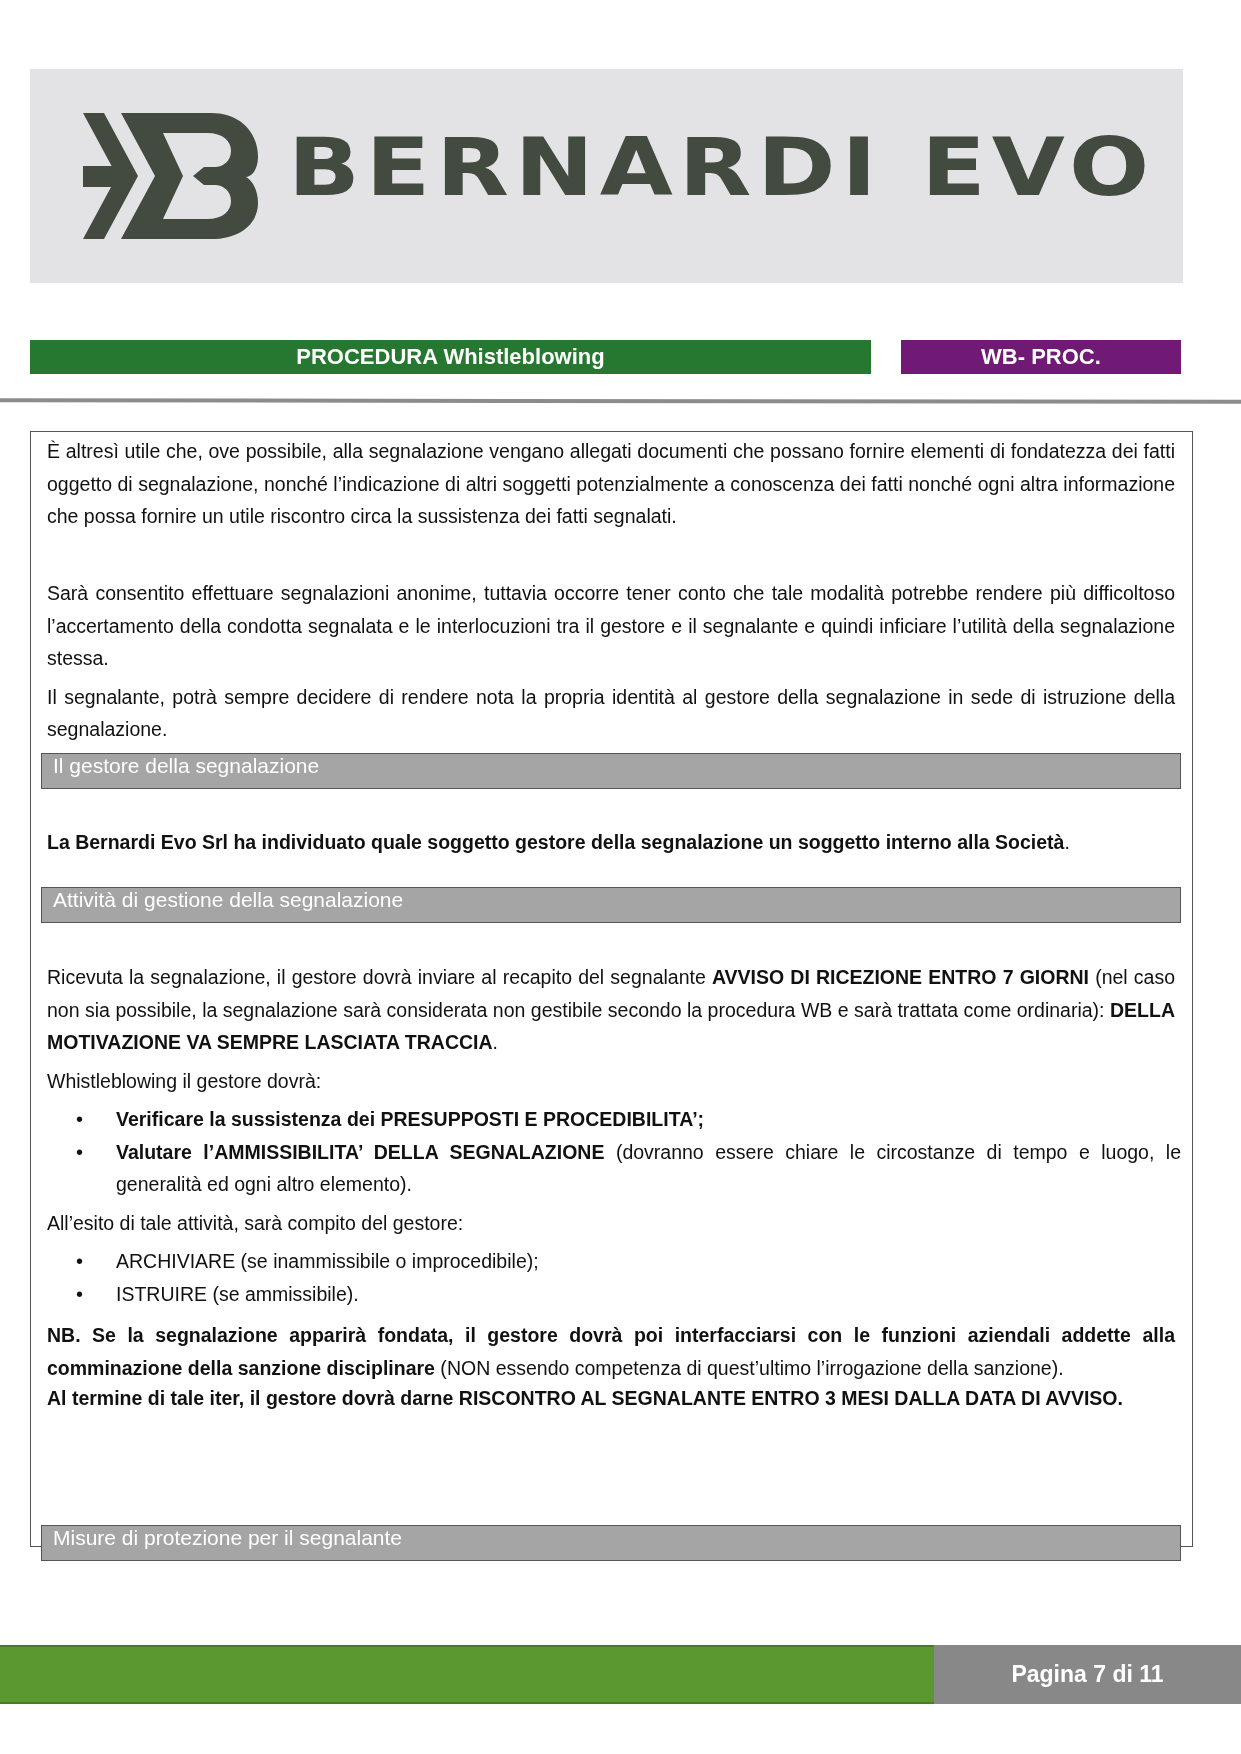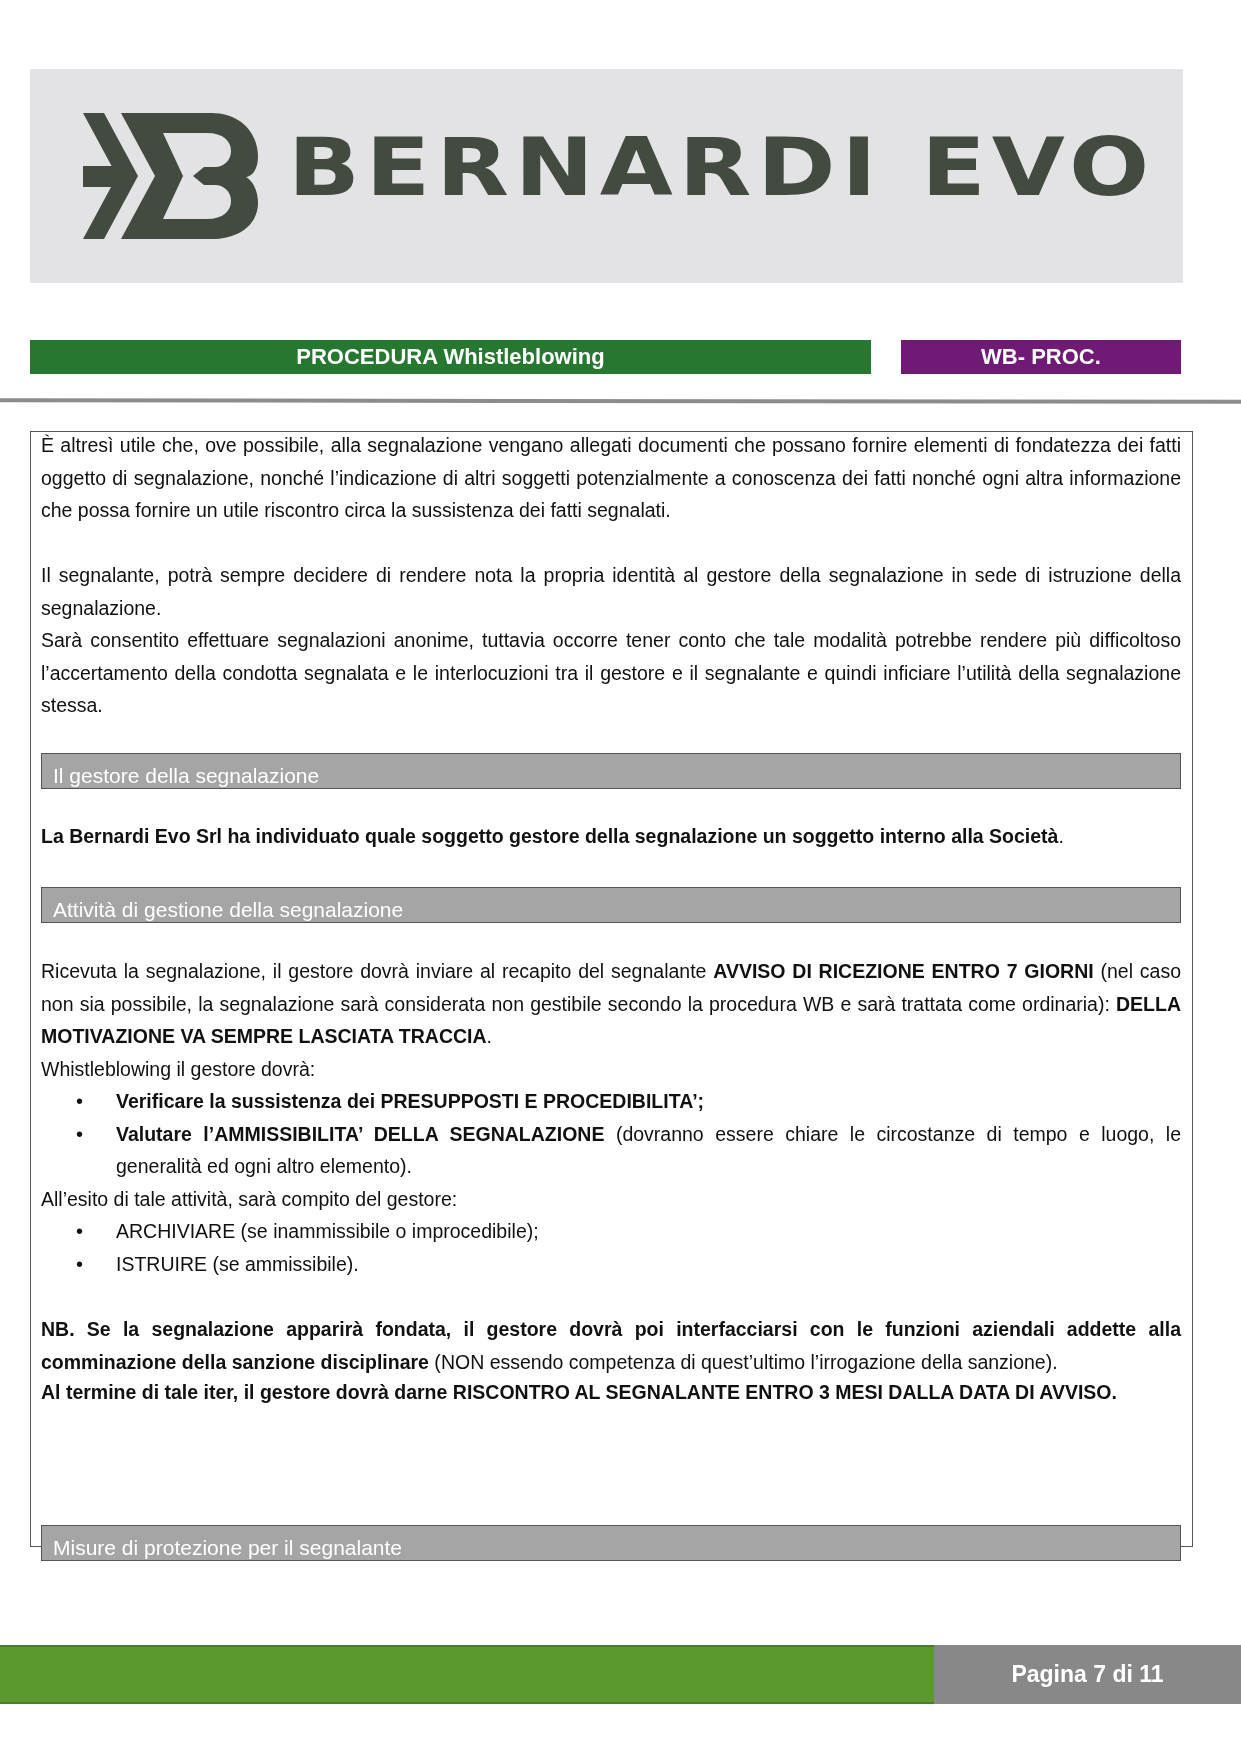--- a/index.html
+++ b/index.html
@@ -10,25 +10,25 @@
   .logo-mark { left:83px; top:113px; width:175px; height:126px; }
   .logo-text { left:288px; top:128px; font-family:"DejaVu Sans", sans-serif; font-weight:bold;
                font-size:80px; letter-spacing:5px; color:#434b40; line-height:1; transform:scaleX(1.18); transform-origin:left top; }
   .title-bar { left:30px; top:340px; width:841px; height:34px; background:#267830; color:#fff;
                font-weight:bold; font-size:22px; display:flex; align-items:center; justify-content:center; }
   .code-bar { left:901px; top:340px; width:280px; height:34px; background:#701a75; color:#fff;
               font-weight:bold; font-size:22px; display:flex; align-items:center; justify-content:center; }
   .sep { left:0; top:399px; width:1241px; height:4px; background:#8c8c8c; transform:skewY(0.06deg); }
   .content-box { left:30px; top:431px; width:1163px; height:1116px; border:1.5px solid #555; box-sizing:border-box; }
   .para { position:absolute; left:41px; width:1140px; font-size:19.5px; line-height:32.5px; text-align:justify; }
-  .para p { margin:0; }
+  .para p { margin:6px; }
   .b { font-weight:bold; }
   .u { }
   .sec-bar { position:absolute; left:41px; width:1140px; height:36px; background:#a5a5a5; border:1.5px solid #555;
-             box-sizing:border-box; color:#fff; font-size:21px; display:flex; align-items:flex-end; padding-left:11px; }
+             box-sizing:border-box; color:#fff; font-size:21px; display:flex; align-items:flex-start; padding-left:11px; }
   .bullets { margin:0; padding:0; list-style:none; }
   .bullets li { position:relative; padding-left:75px; }
   .bullets li .dot { position:absolute; left:35px; top:0; font-size:20px; }
   .footer-green { left:0; top:1645px; width:934px; height:59px; background:#5b982f; border-top:2px solid #4a7a2a; border-bottom:2px solid #4a7a2a; box-sizing:border-box; }
   .footer-gray { left:934px; top:1645px; width:307px; height:59px; background:#888888; color:#fff; font-weight:bold;
                  font-size:23px; display:flex; align-items:center; justify-content:center; box-sizing:border-box; }
 </style>
 </head>
 <body>
 
@@ -48,22 +48,22 @@
 <div class="abs code-bar">
   <span>WB- PROC.</span>
 </div>
 <div class="abs sep"></div>
 
 <div class="abs content-box"></div>
 
 <div class="para" style="top:429px;">
   <p>È altresì utile che, ove possibile, alla segnalazione vengano allegati documenti che possano fornire elementi di fondatezza dei fatti oggetto di segnalazione, nonché l’indicazione di altri soggetti potenzialmente a conoscenza dei fatti nonché ogni altra informazione che possa fornire un utile riscontro circa la sussistenza dei fatti segnalati.</p>
   <p style="height:32.5px;"></p>
+  <p>Sarà consentito effettuare segnalazioni anonime, tuttavia occorre tener conto che tale modalità potrebbe rendere più difficoltoso l’accertamento della condotta segnalata e le interlocuzioni tra il gestore e il segnalante e quindi inficiare l’utilità della segnalazione stessa.</p>
   <p>Il segnalante, potrà sempre decidere di rendere nota la propria identità al gestore della segnalazione in sede di istruzione della segnalazione.</p>
-  <p>Sarà consentito effettuare segnalazioni anonime, tuttavia occorre tener conto che tale modalità potrebbe rendere più difficoltoso l’accertamento della condotta segnalata e le interlocuzioni tra il gestore e il segnalante e quindi inficiare l’utilità della segnalazione stessa.</p>
 </div>
 
 <div class="sec-bar" style="top:753px;">
   <span>Il gestore della segnalazione</span>
 </div>
 
 <div class="para" style="top:820px;">
   <p><span class="b u">La Bernardi Evo Srl ha individuato quale soggetto gestore della segnalazione un soggetto interno alla Società</span><span>.</span></p>
 </div>
 

